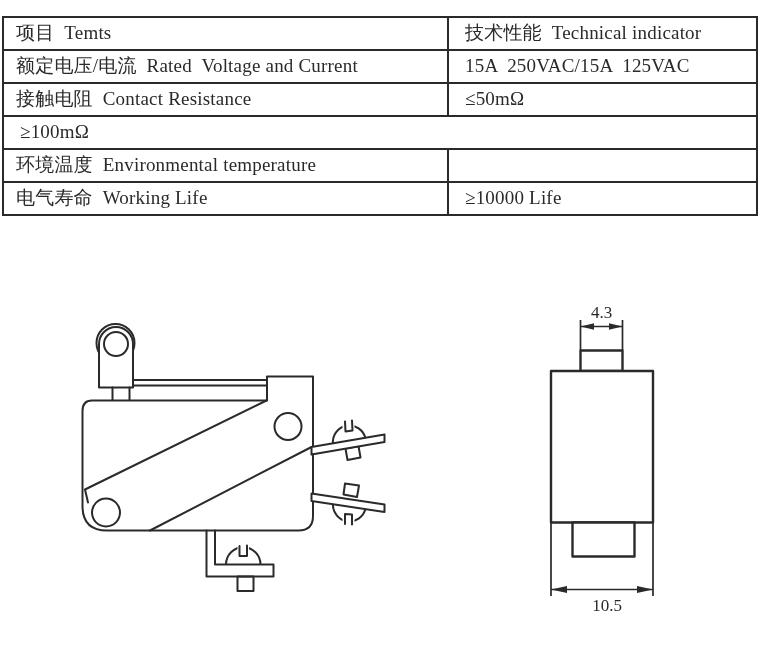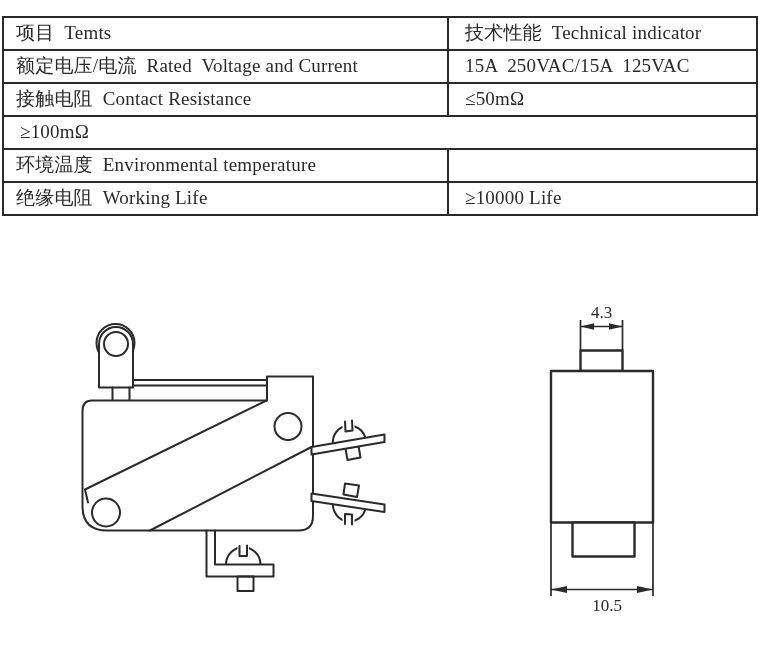--- a/index.html
+++ b/index.html
@@ -74,21 +74,21 @@
       <div class="cell cell-item">接触电阻  Contact Resistance</div>
       <div class="cell cell-value">≤50mΩ</div>
     </div>
     <div class="spec-row">
       <div class="cell cell-value">≥100mΩ</div>
     </div>
     <div class="spec-row">
       <div class="cell cell-item">环境温度  Environmental temperature</div>
     </div>
     <div class="spec-row">
-      <div class="cell cell-item">绝缘电阻  Working Life</div>
+      <div class="cell cell-item">电气寿命  Working Life</div>
       <div class="cell cell-value">≥10000 Life</div>
     </div>
   </div>
 
   <svg class="draw-left" width="345" height="315" viewBox="60 290 345 315" xmlns="http://www.w3.org/2000/svg">
 
     <circle class="lnw" cx="115.5" cy="343" r="19"></circle>
     <path class="lnw" d="M 99,387.5 V 344 A 17,17 0 0 1 133,344 V 387.5 Z"></path>
     <circle class="lnw" cx="116" cy="344" r="12"></circle>
     <path class="ln" d="M 112.5,387.5 V 401 M 129.5,387.5 V 401"></path>

